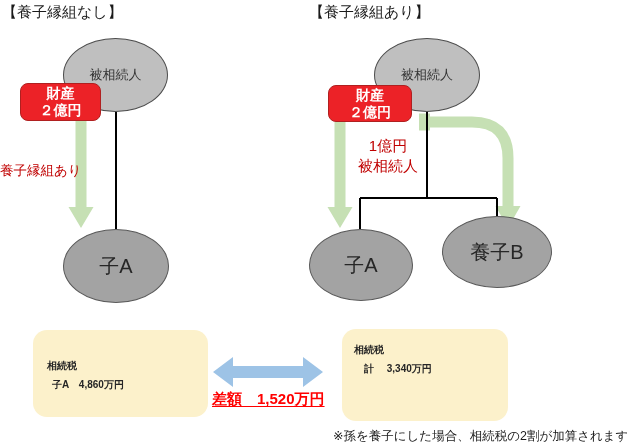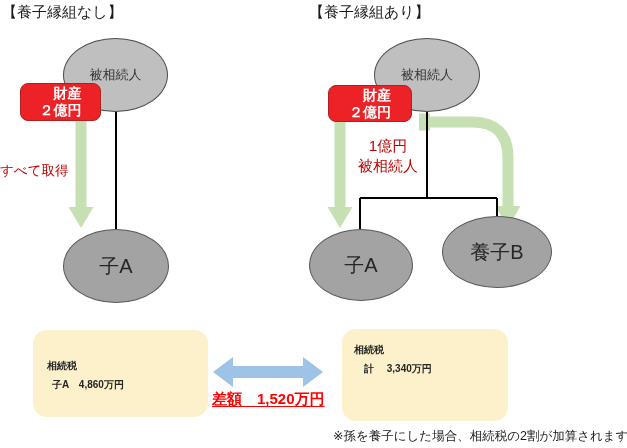--- a/index.html
+++ b/index.html
@@ -18,21 +18,21 @@
   .panel-title{z-index:3;font-size:15px;color:#1a1a1a;letter-spacing:0px;white-space:nowrap;}
 
   .ellipse{z-index:2;border-radius:50%;display:flex;align-items:center;justify-content:center;}
   .ellipse.gray{background:var(--gray-ellipse);border:1.5px solid #4d4d4d;}
   .ellipse.white{background:#a3a3a3;border:1.5px solid #595959;}
   .parent-label{font-size:13px;color:#333;}
   .child-label{font-size:20px;color:#262626;}
 
   .asset-box{
     z-index:3;background:var(--red-box);border:1.5px solid #b02020;border-radius:8px;
-    color:#fff;font-weight:bold;font-size:14px;line-height:17px;text-align:right;
+    color:#fff;font-weight:bold;font-size:14px;line-height:17px;text-align:center;
     display:flex;align-items:center;justify-content:center;white-space:pre-line;
   }
   .transfer-label{z-index:3;color:var(--dark-red-text);white-space:pre-line;}
   .transfer-left{font-size:13.5px;}
   .transfer-right{font-size:15px;line-height:20px;text-align:center;}
 
   .tax-box{z-index:2;background:var(--yellow-box);border-radius:14px;color:#262626;font-weight:bold;font-size:10px;}
   .tax-line{line-height:19px;white-space:pre;}
   .tax-line.underline{text-decoration:underline;text-underline-offset:2px;}
 
@@ -63,21 +63,21 @@
   </svg>
 
   <div class="abs panel-title" style="left:309px;top:3px">【養子縁組あり】</div>
   <div class="abs panel-title" style="left:2px;top:3px">【養子縁組なし】</div>
 
   <div class="abs ellipse gray" style="left:63px;top:38px;width:105px;height:74px">
     <span class="parent-label">被相続人</span>
   </div>
   <div class="abs asset-box" style="left:20px;top:83px;width:81px;height:38px">財産
 ２億円</div>
-  <div class="abs transfer-label transfer-left" style="left:0px;top:162px">すべて取得</div>
+  <div class="abs transfer-label transfer-left" style="left:0px;top:162px">養子縁組あり</div>
   <div class="abs ellipse white" style="left:63px;top:229px;width:106px;height:74px">
     <span class="child-label">子A</span>
   </div>
 
   <div class="abs ellipse gray" style="left:374px;top:38px;width:106px;height:74px">
     <span class="parent-label">被相続人</span>
   </div>
   <div class="abs asset-box" style="left:328px;top:85px;width:84px;height:37px">財産
 ２億円</div>
   <div class="abs transfer-label transfer-right" style="left:352px;top:136px;width:72px">1億円

